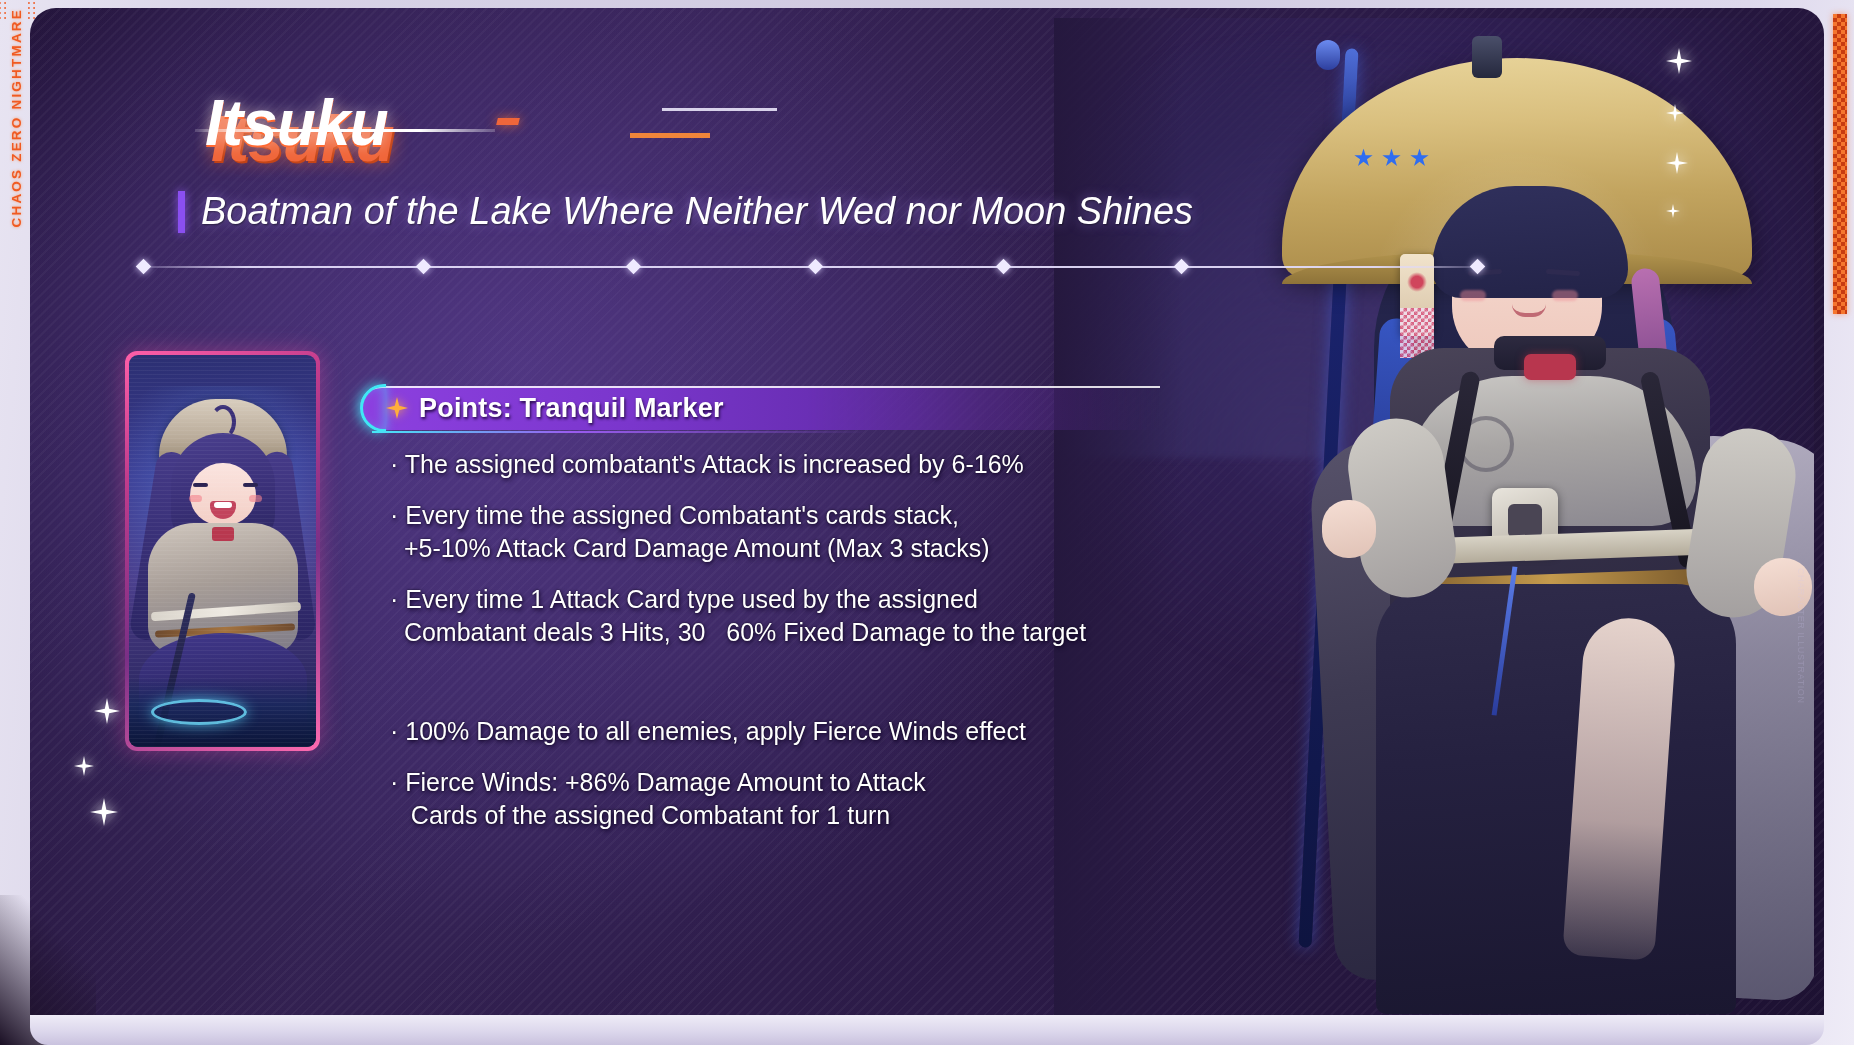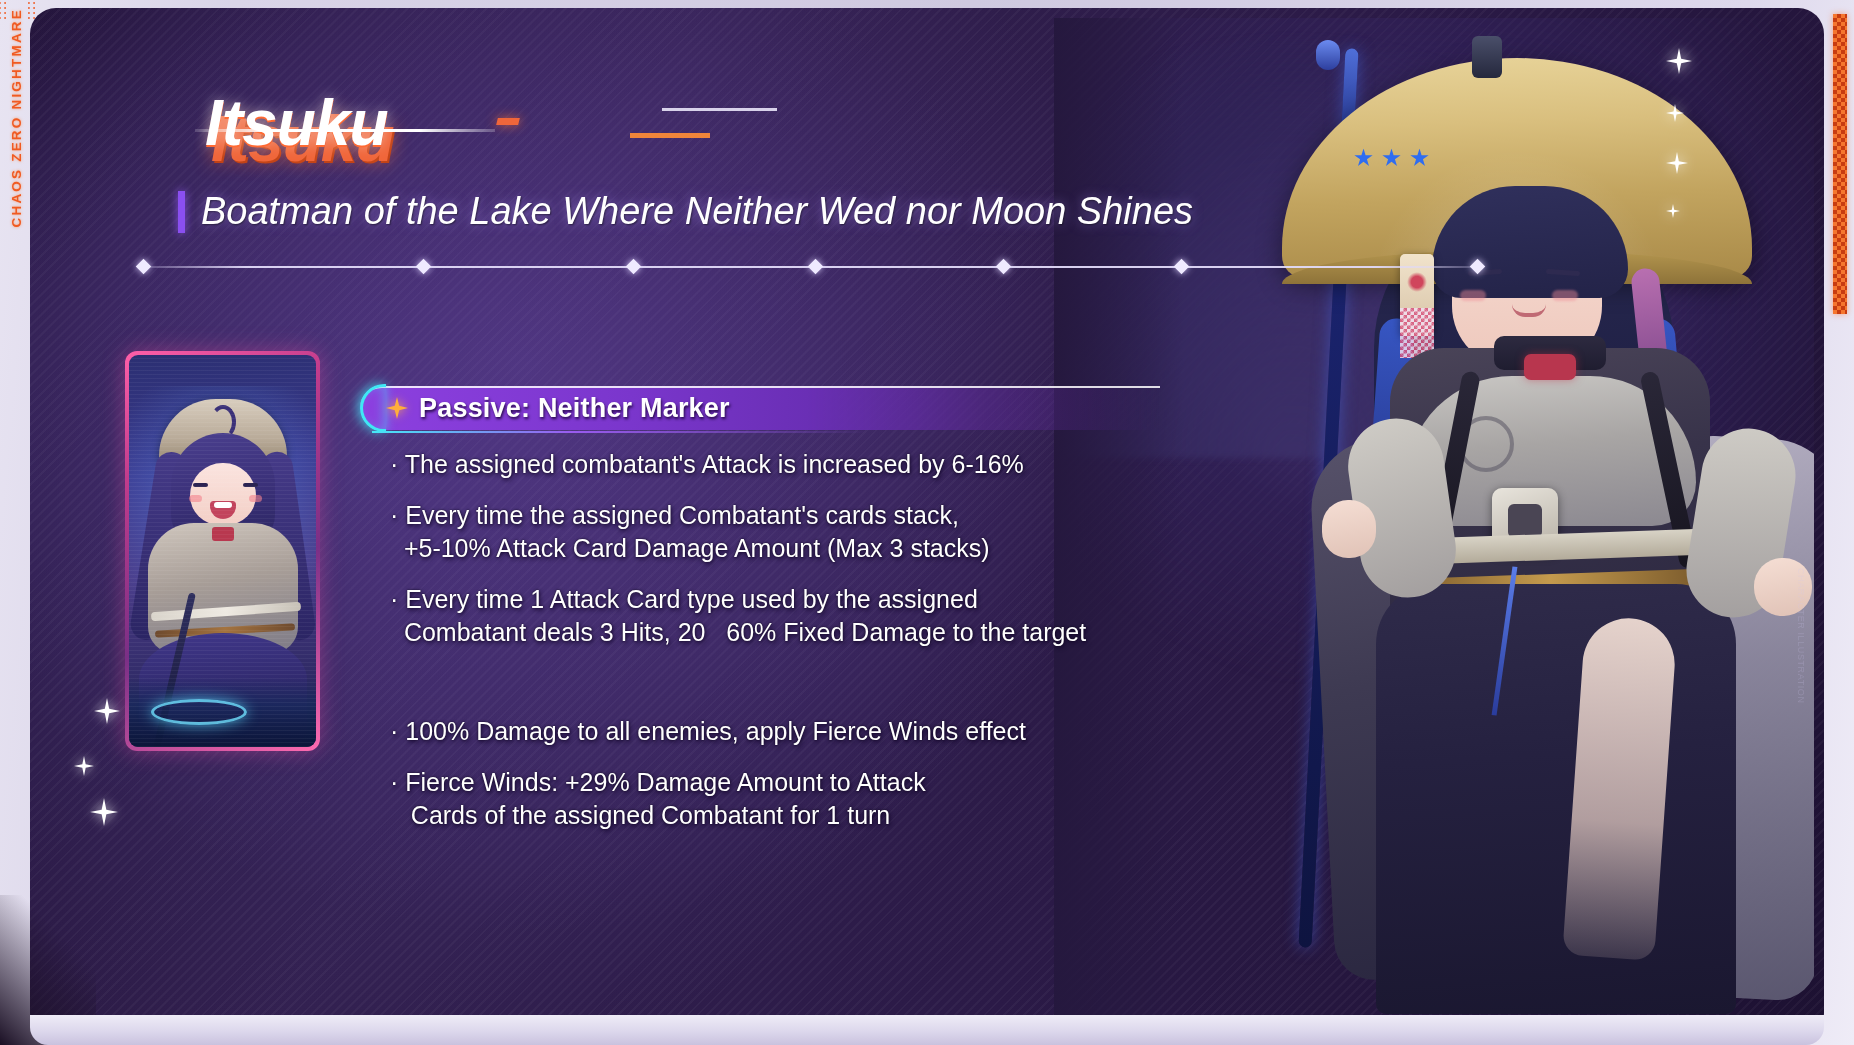--- a/index.html
+++ b/index.html
@@ -689,35 +689,35 @@
 
       <div class="skill-banner">
         <div class="banner-bg"></div>
         <div class="banner-cap"></div>
         <div class="banner-underline"></div>
         <span class="spark-icon">
           <svg width="22" height="22" viewBox="0 0 24 24">
               <path d="M12 0 L14.4 9.6 L24 12 L14.4 14.4 L12 24 L9.6 14.4 L0 12 L9.6 9.6 Z" fill="#ffae3c"></path>
             </svg>
         </span>
-        <span class="banner-label">Passive: Neither Marker</span>
+        <span class="banner-label">Points: Tranquil Marker</span>
       </div>
       <div class="skill-lines">
         <div class="skill-line">· The assigned combatant's Attack is increased by 6-16%</div>
         <div class="skill-line">· Every time the assigned Combatant's cards stack,
   +5-10% Attack Card Damage Amount (Max 3 stacks)</div>
         <div class="skill-line">· Every time 1 Attack Card type used by the assigned
-  Combatant deals 3 Hits, 20   60% Fixed Damage to the target</div>
+  Combatant deals 3 Hits, 30   60% Fixed Damage to the target</div>
       </div>
 
       <div class="skill-gap"></div>
 
       <div class="skill-lines">
         <div class="skill-line">· 100% Damage to all enemies, apply Fierce Winds effect</div>
-        <div class="skill-line">· Fierce Winds: +29% Damage Amount to Attack
+        <div class="skill-line">· Fierce Winds: +86% Damage Amount to Attack
    Cards of the assigned Combatant for 1 turn</div>
       </div>
 
     </div>
 
     <div class="wm" style="right:18px; top:560px; writing-mode:vertical-rl;">CHARACTER ILLUSTRATION</div>
 
   </div>
 
   <div class="brand-strip">

